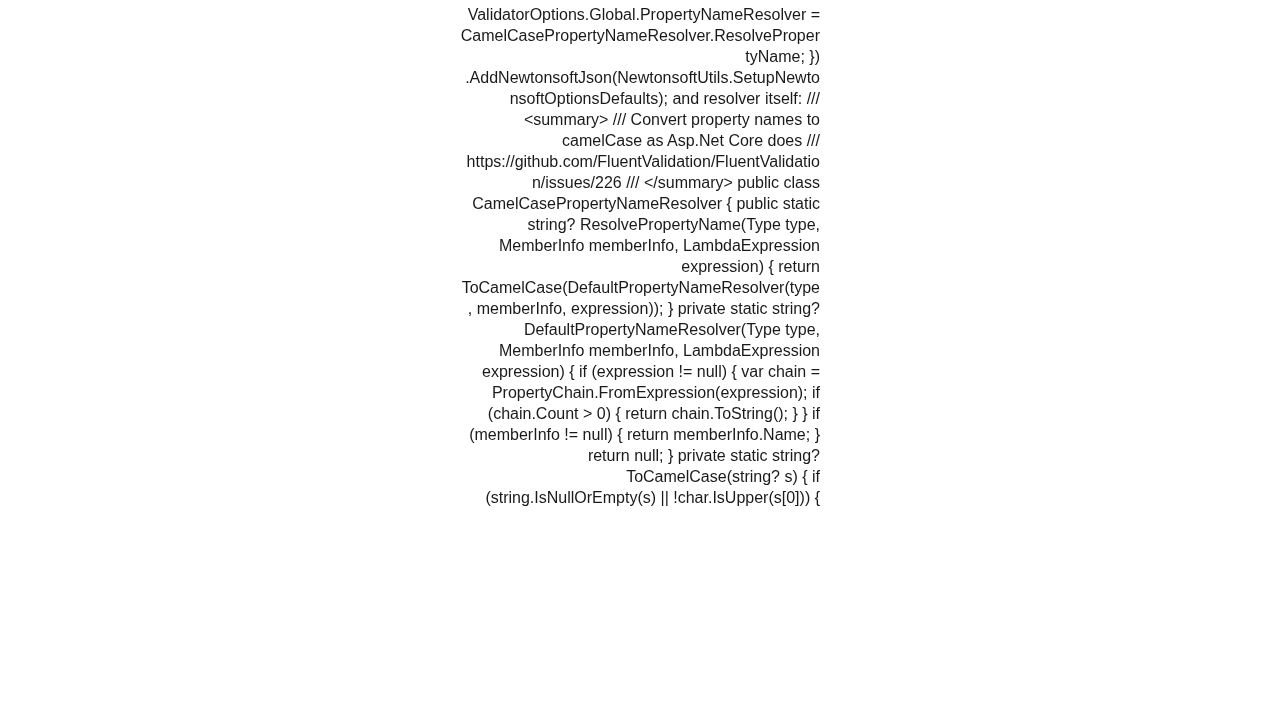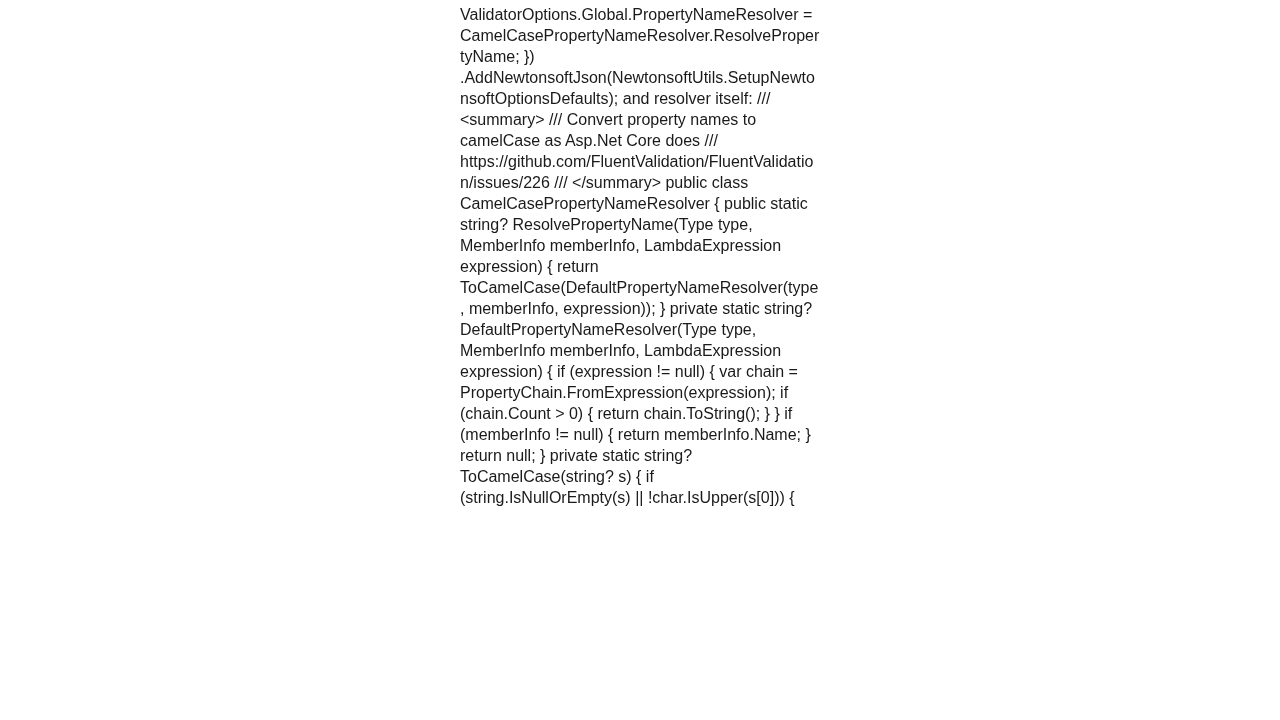--- a/index.html
+++ b/index.html
@@ -14,21 +14,21 @@
   .page {
     width: 1280px;
     height: 720px;
     position: relative;
   }
   .text-block {
     position: absolute;
     left: 50%;
     transform: translateX(-50%);
     width: 360px;
-    text-align: left;
+    text-align: right;
     color: #1a1a1a;
     font-size: 16px;
     line-height: 21px;
     top: 4px;
     word-break: break-word;
     overflow-wrap: break-word;
   }
 </style>
 </head>
 <body>

